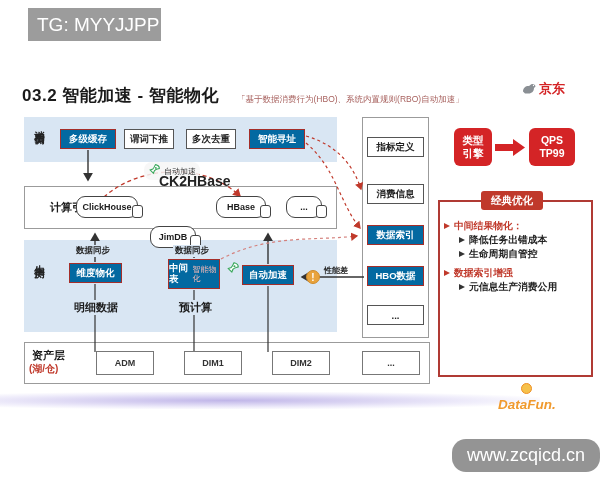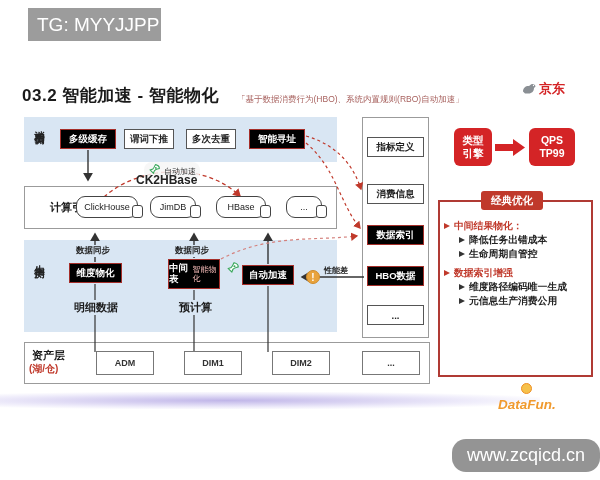--- a/index.html
+++ b/index.html
@@ -30,41 +30,41 @@
 
   .side-label{writing-mode:vertical-rl;text-orientation:upright;font-size:10.5px;font-weight:bold;
               letter-spacing:2px;z-index:10;color:#222;}
   .lbl-consumer{left:33px;top:122px;}
   .lbl-producer{left:33px;top:256px;}
   .engine-label{left:30px;top:200px;font-size:11px;font-weight:bold;z-index:10;margin-left:20px;}
 
   
   .dbox{position:absolute;display:flex;align-items:center;justify-content:center;
         font-size:9.5px;font-weight:bold;box-sizing:border-box;z-index:10;}
-  .red{background:#000000;color:#fff;border:1px solid #a52e29;}
+  .red{background:#0369a1;color:#fff;border:1px solid #a52e29;}
   .outline{background:#fff;color:#222;border:1px solid #555;}
 
   .cb{top:129px;height:20px;}
   .cb-0{left:60px;width:56px;} .cb-1{left:124px;width:50px;}
   .cb-2{left:186px;width:50px;} .cb-3{left:249px;width:56px;}
 
   
   .cyl{position:absolute;top:196px;height:22px;background:#fff;border:1.5px solid #444;
        border-radius:9px;display:flex;align-items:center;justify-content:center;
-       font-size:9px;font-weight:normal;z-index:10;box-sizing:border-box;}
+       font-size:9px;font-weight:bold;z-index:10;box-sizing:border-box;}
   .cyl::after{content:"";position:absolute;right:-6px;top:8px;width:9px;height:11px;
        border:1.5px solid #444;border-radius:3px;background:#fff;z-index:-1;}
-  .cyl-0{left:76px;width:62px;} .cyl-1{left:150px;width:46px;}
+  .cyl-0{left:76px;width:62px;} .cyl-1{left:150px;width:46px;margin-top:30px;}
   .cyl-2{left:216px;width:50px;} .cyl-3{left:286px;width:36px;}
 
   
   .accel-note{left:144px;top:162px;z-index:10;display:flex;align-items:center;gap:3px;
               background:rgba(246,246,246,.85);border-radius:8px;padding:0 4px;}
   .accel-note .t1{font-size:8px;color:#333;}
-  .accel-note2{left:136px;top:173px;font-size:12px;font-weight:bold;color:#222;z-index:10;}
+  .accel-note2{left:159px;top:173px;font-size:14px;font-weight:bold;color:#222;z-index:10;}
 
   
   .sync{font-size:8.5px;font-weight:600;background:#d9e6f3;padding:0 2px;z-index:10;color:#222;}
   .sync-0{left:74px;top:245px;} .sync-1{left:173px;top:245px;}
   .pb-materialize{left:69px;top:263px;width:53px;height:20px;}
   .pb-mid{left:168px;top:259px;width:52px;height:30px;flex-direction:row;line-height:1.15;}
   .pb-mid .l2{font-size:8px;color:#f2b8b5;font-weight:normal;}
   .pb-accel{left:242px;top:265px;width:52px;height:20px;}
   .rocket2{left:226px;top:261px;z-index:10;}
   .blabel{font-size:11px;font-weight:bold;background:#d9e6f3;padding:0 2px;z-index:10;}
@@ -252,24 +252,20 @@
         <span>生命周期自管控</span>
       </div>
   </div>
   <div class="psec">
     <div class="prow ptitle">
         <span class="tri tri-red"></span>
         <span>数据索引增强</span>
       </div>
     <div class="prow pitem">
         <span class="tri tri-dark"></span>
-        <span>维度路径编码唯一生成</span>
-      </div>
-    <div class="prow pitem">
-        <span class="tri tri-dark"></span>
         <span>元信息生产消费公用</span>
       </div>
   </div>
 </div>
 
 <div class="abs swoosh"></div>
 <div class="abs datafun">
   <span class="sun"></span>
   <span class="txt">DataFun.</span>
 </div>

